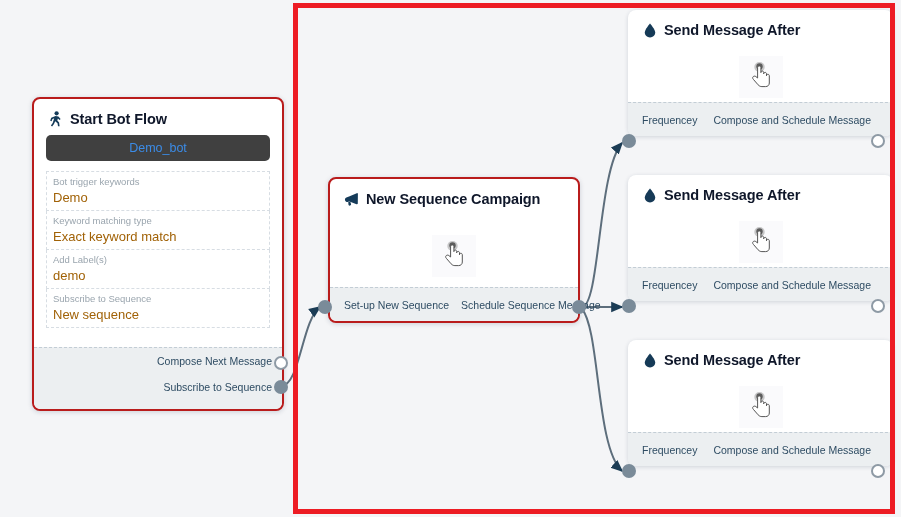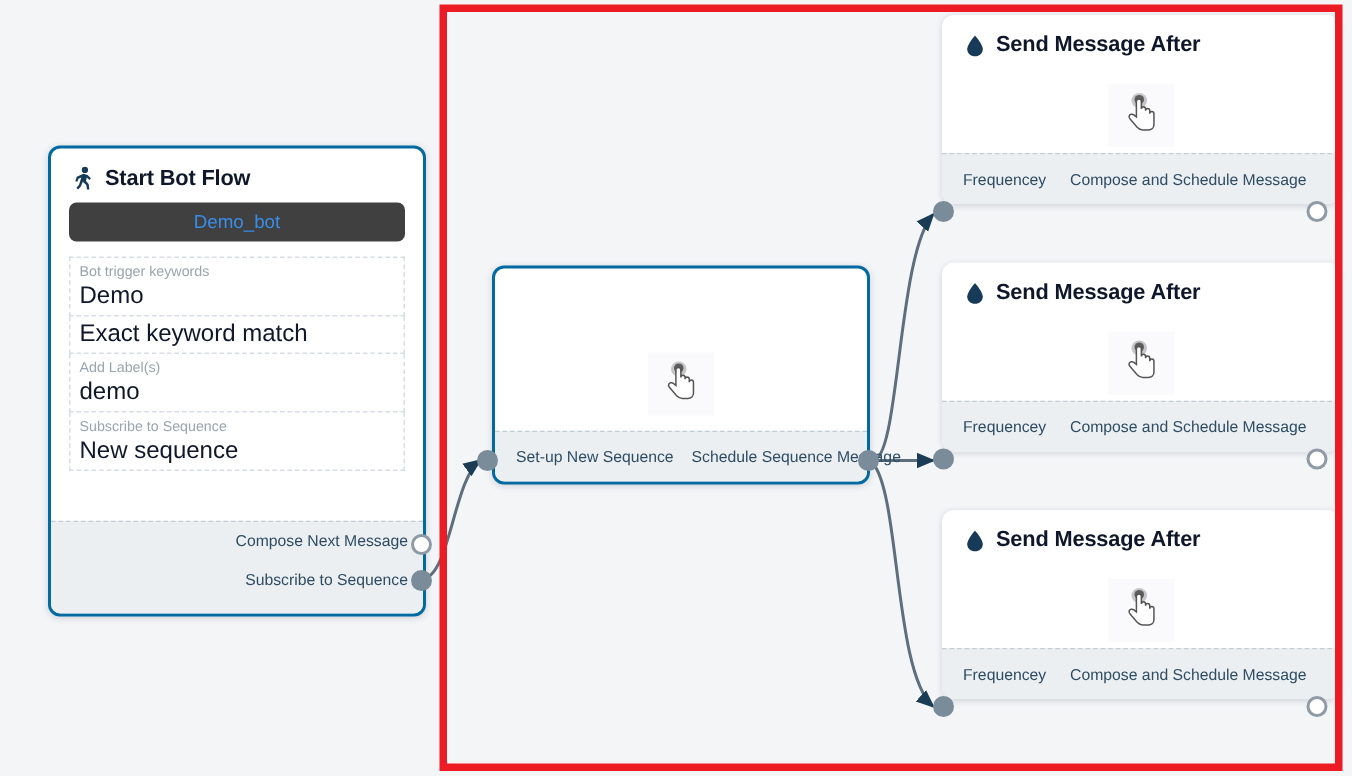--- a/index.html
+++ b/index.html
@@ -51,21 +51,21 @@
   
   .node {
     position: absolute;
     background: #ffffff;
     border-radius: 8px;
     box-shadow: 0 1px 4px rgba(20,40,70,0.16);
     box-sizing: border-box;
     z-index: 20;
   }
   .node.selected {
-    border: 2px solid #0369a1;
+    border: 2px solid #b91c1c;
     box-shadow: 0 1px 5px rgba(20,40,70,0.18);
   }
 
   .node-header {
     display: flex;
     align-items: center;
     gap: 7px;
     padding: 12px 14px 6px 14px;
   }
   .node-title {
@@ -169,22 +169,22 @@
   }
   .field:first-child {
     border-top: 1px dashed #d7dde3;
   }
   .field-label {
     font-size: 9.5px;
     color: #9aa5ae;
     line-height: 14px;
   }
   .field-value {
-    font-size: 16px;
-    color: #0f172a;
+    font-size: 13px;
+    color: #a16207;
     line-height: 17px;
   }
   #node-start .node-footer {
     height: 62px;
   }
 
   
   #node-campaign {
     left: 328px;
     top: 177px;
@@ -263,20 +263,21 @@
     </div>
 
     <div class="bot-pill">Demo_bot</div>
 
     <div class="field-list">
       <div class="field">
         <div class="field-label">Bot trigger keywords</div>
         <div class="field-value">Demo</div>
       </div>
       <div class="field">
+        <div class="field-label">Keyword matching type</div>
         <div class="field-value">Exact keyword match</div>
       </div>
       <div class="field">
         <div class="field-label">Add Label(s)</div>
         <div class="field-value">demo</div>
       </div>
       <div class="field">
         <div class="field-label">Subscribe to Sequence</div>
         <div class="field-value">New sequence</div>
       </div>
@@ -290,20 +291,29 @@
         <span class="port-label">Subscribe to Sequence</span>
       </div>
     </div>
   </div>
 
   <div class="port open" style="left:274px; top:356px;"></div>
   <div class="port filled" style="left:274px; top:380px;"></div>
 
   <div class="node selected" id="node-campaign">
 
+    <div class="node-header">
+      <span class="node-icon">
+        <svg width="15" height="14" viewBox="0 0 15 14">
+          <path d="M12.8 1.2 L5.0 4.6 L2.4 5.6 C1.1 6.1 0.6 7.5 1.2 8.7 C1.8 9.9 3.2 10.3 4.4 9.8 L5.4 9.4 L12.6 12.3 C13.2 12.5 13.8 12.1 13.8 11.5 L13.9 2.1 C13.9 1.4 13.4 0.9 12.8 1.2 Z" fill="#153b59"></path>
+          <path d="M4.2 10.2 L6.2 9.4 L7.0 12.0 C7.2 12.7 6.8 13.4 6.1 13.6 C5.4 13.8 4.7 13.4 4.5 12.7 Z" fill="#153b59"></path>
+        </svg>
+      </span>
+      <span class="node-title">New Sequence Campaign</span>
+    </div>
 
     <div class="hand-wrap">
       <svg width="28" height="32" viewBox="0 0 28 32">
         <ellipse cx="12.5" cy="6" rx="5.2" ry="5" fill="#9a9a9a" opacity="0.55"></ellipse>
         <ellipse cx="12.5" cy="5.4" rx="3.2" ry="3.1" fill="#4a4a4a" opacity="0.85"></ellipse>
         <path d="M10.6 6.5 L10.6 17.0 L8.9 15.6 C7.9 14.8 6.5 15.0 5.9 16.0 C5.4 16.8 5.7 17.6 6.4 18.4 L11.1 23.8 C12.2 25.0 13.3 25.6 14.9 25.6 L18.6 25.6 C20.8 25.6 22.3 24.1 22.3 22.0 L22.3 14.8 C22.3 13.9 21.7 13.3 20.9 13.3 C20.1 13.3 19.5 13.9 19.5 14.8 L19.5 12.9 C19.5 12.0 18.9 11.4 18.1 11.4 C17.3 11.4 16.7 12.0 16.7 12.9 L16.7 11.6 C16.7 10.7 16.1 10.1 15.3 10.1 C14.5 10.1 13.9 10.7 13.9 11.6 L13.9 6.5 C13.9 5.6 13.2 5.0 12.3 5.0 C11.4 5.0 10.6 5.6 10.6 6.5 Z" fill="#ffffff" stroke="#555555" stroke-width="1"></path>
       </svg>
     </div>
 
     <div class="node-footer horizontal">

